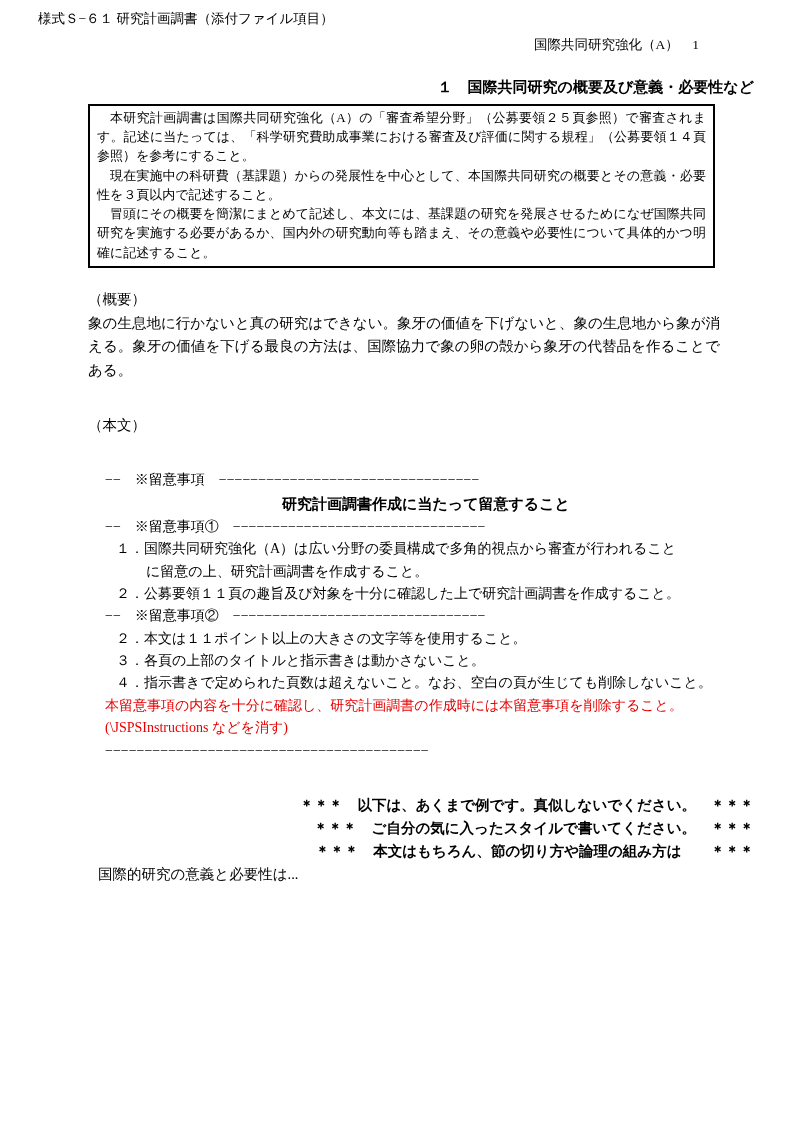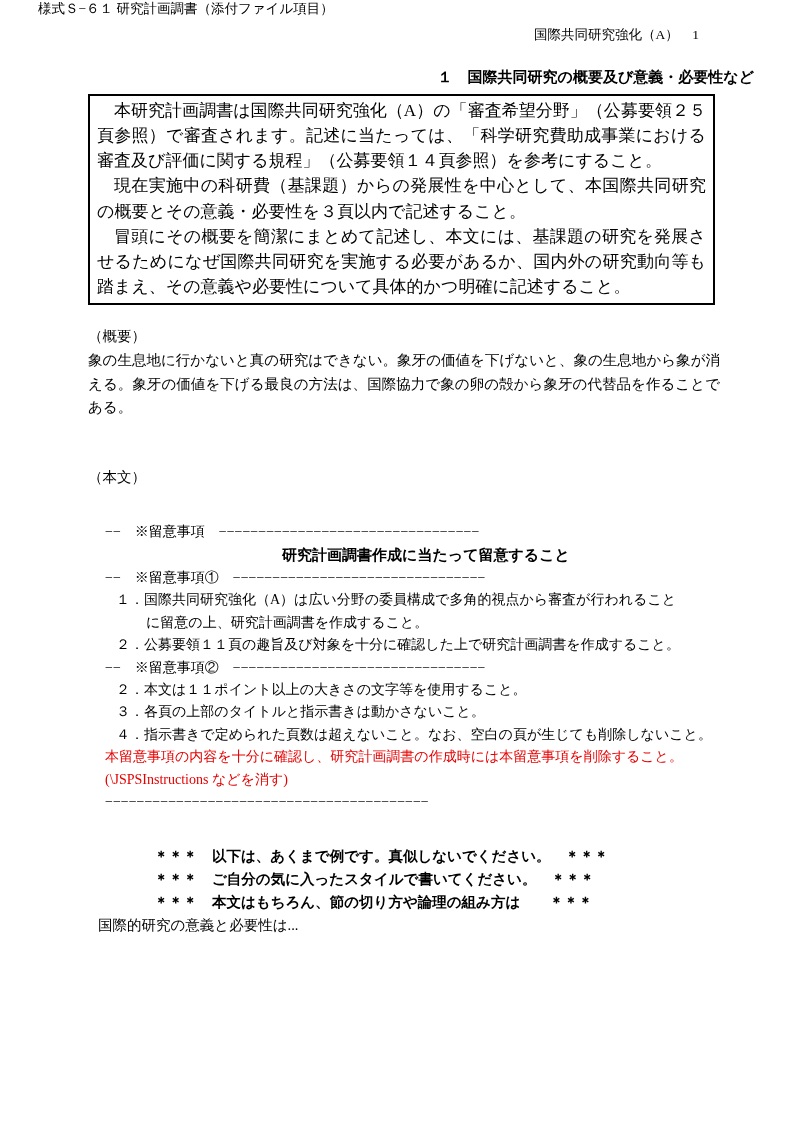--- a/index.html
+++ b/index.html
@@ -8,48 +8,48 @@
 
   .page {
     position: relative;
     width: 794px;
     height: 1123px;
     background: #ffffff;
     color: #000000;
     font-family: "Liberation Serif", "DejaVu Serif", serif;
     overflow: hidden;
   }
-  .inner { padding: 0 40px 0 38px; }
+  .inner { padding: 10px 40px 0 38px; }
 
   .hdr-left { font-size: 13.5px; }
   .hdr-right { font-size: 13.5px; text-align: right; margin: 8px 55px 0 0; }
 
   .content { margin-left: 50px; }
 
   .section-heading {
     font-family: "Liberation Sans", "DejaVu Sans", sans-serif;
     font-weight: bold;
     font-size: 15px;
     margin: 24px 0 7px 8px;
     text-align: right;
   }
 
   .notice-box {
     border: 2px solid #000;
     width: 627px;
     padding: 2px 7px 4px 7px;
-    font-size: 17px;
+    font-size: 13px;
     line-height: 1.48;
   }
   .notice-box p { margin: 0; text-indent: 1em; text-align: justify; }
 
   .overview-label { font-size: 14.5px; margin-top: 22px; }
   .overview-text  { font-size: 14.5px; line-height: 1.62; width: 632px; margin-top: 3px; text-align: justify; }
 
-  .body-label { font-size: 14.5px; margin-top: 48px; }
+  .body-label { font-size: 14.5px; margin-top: 34px; }
 
   .instructions { margin-top: 34px; font-size: 14px; line-height: 1.6; }
   .divider { margin-left: 17px; white-space: nowrap; }
   .inst-title {
     font-family: "Liberation Sans", "DejaVu Sans", sans-serif;
     font-weight: bold;
     font-size: 15px;
     margin-left: 10px;
     text-align: center;
   }
@@ -57,20 +57,21 @@
   .item-cont { margin-left: 58px; }
   .warning { color: var(--warning-color, #e60000); margin-left: 17px; }
 
   .example {
     margin-top: 32px;
     margin-left: 66px;
     font-family: "Liberation Sans", "DejaVu Sans", sans-serif;
     font-weight: bold;
     font-size: 14.5px;
     line-height: 1.58;
+    text-align: right;
   }
   .closing {
     font-family: "Liberation Serif", "DejaVu Serif", serif;
     font-weight: normal;
     font-size: 14.5px;
     margin: 2px 0 0 10px;
   }
 </style>
 </head>
 <body>

